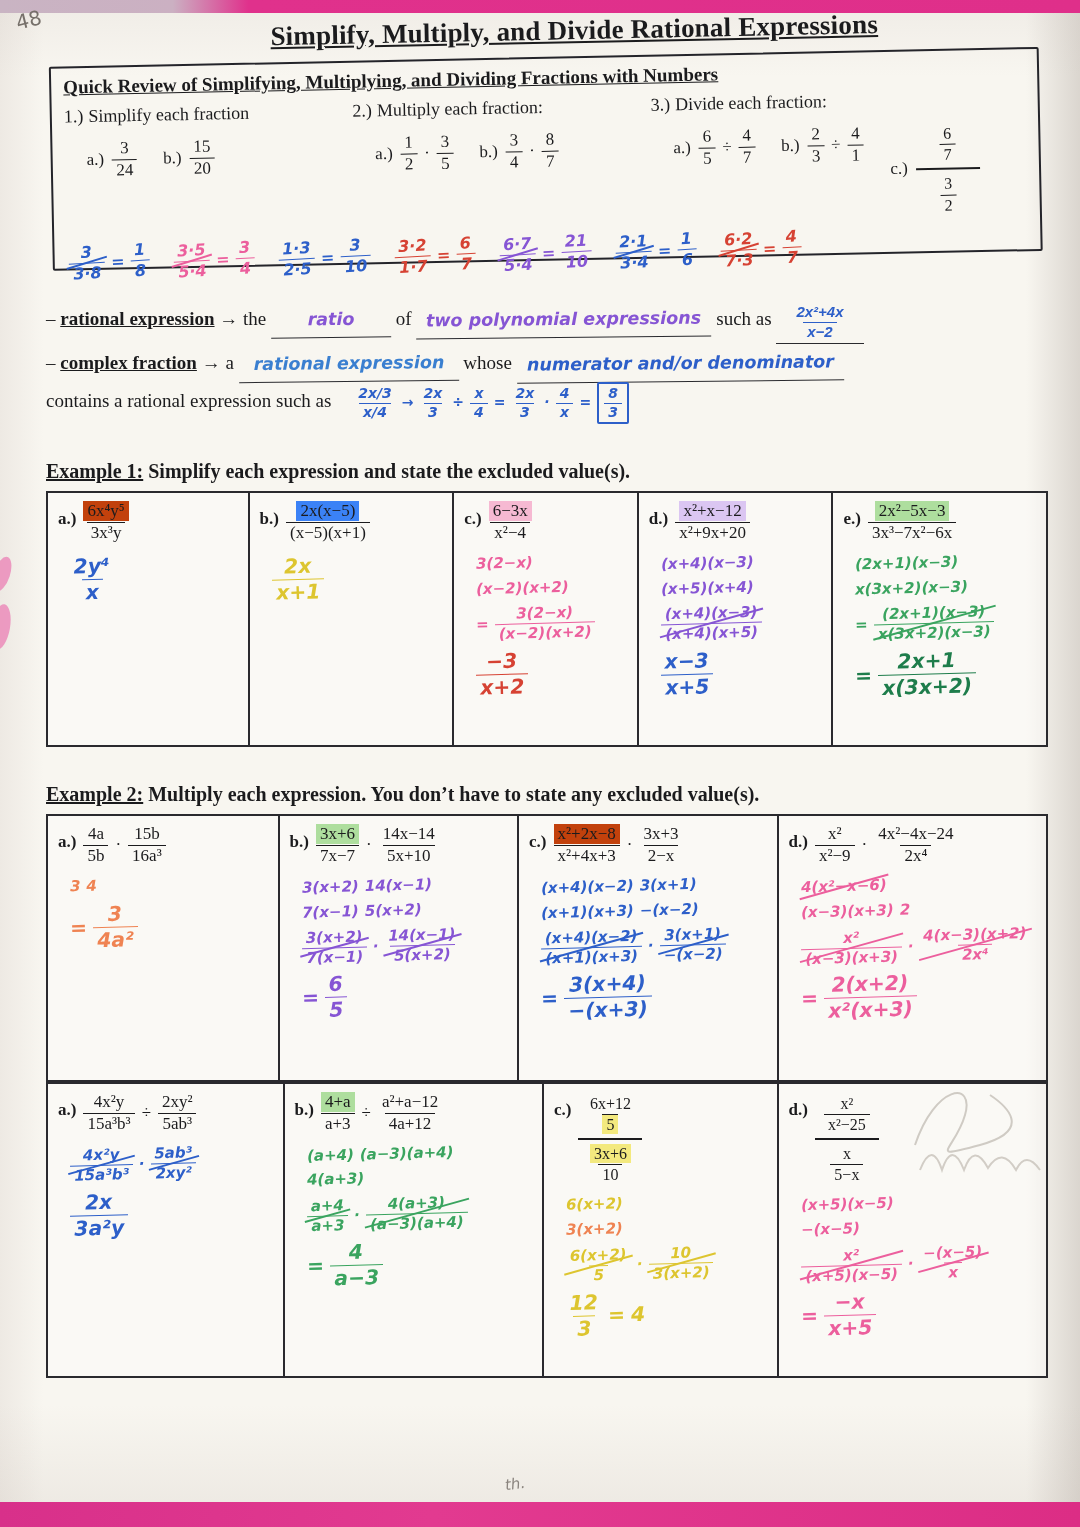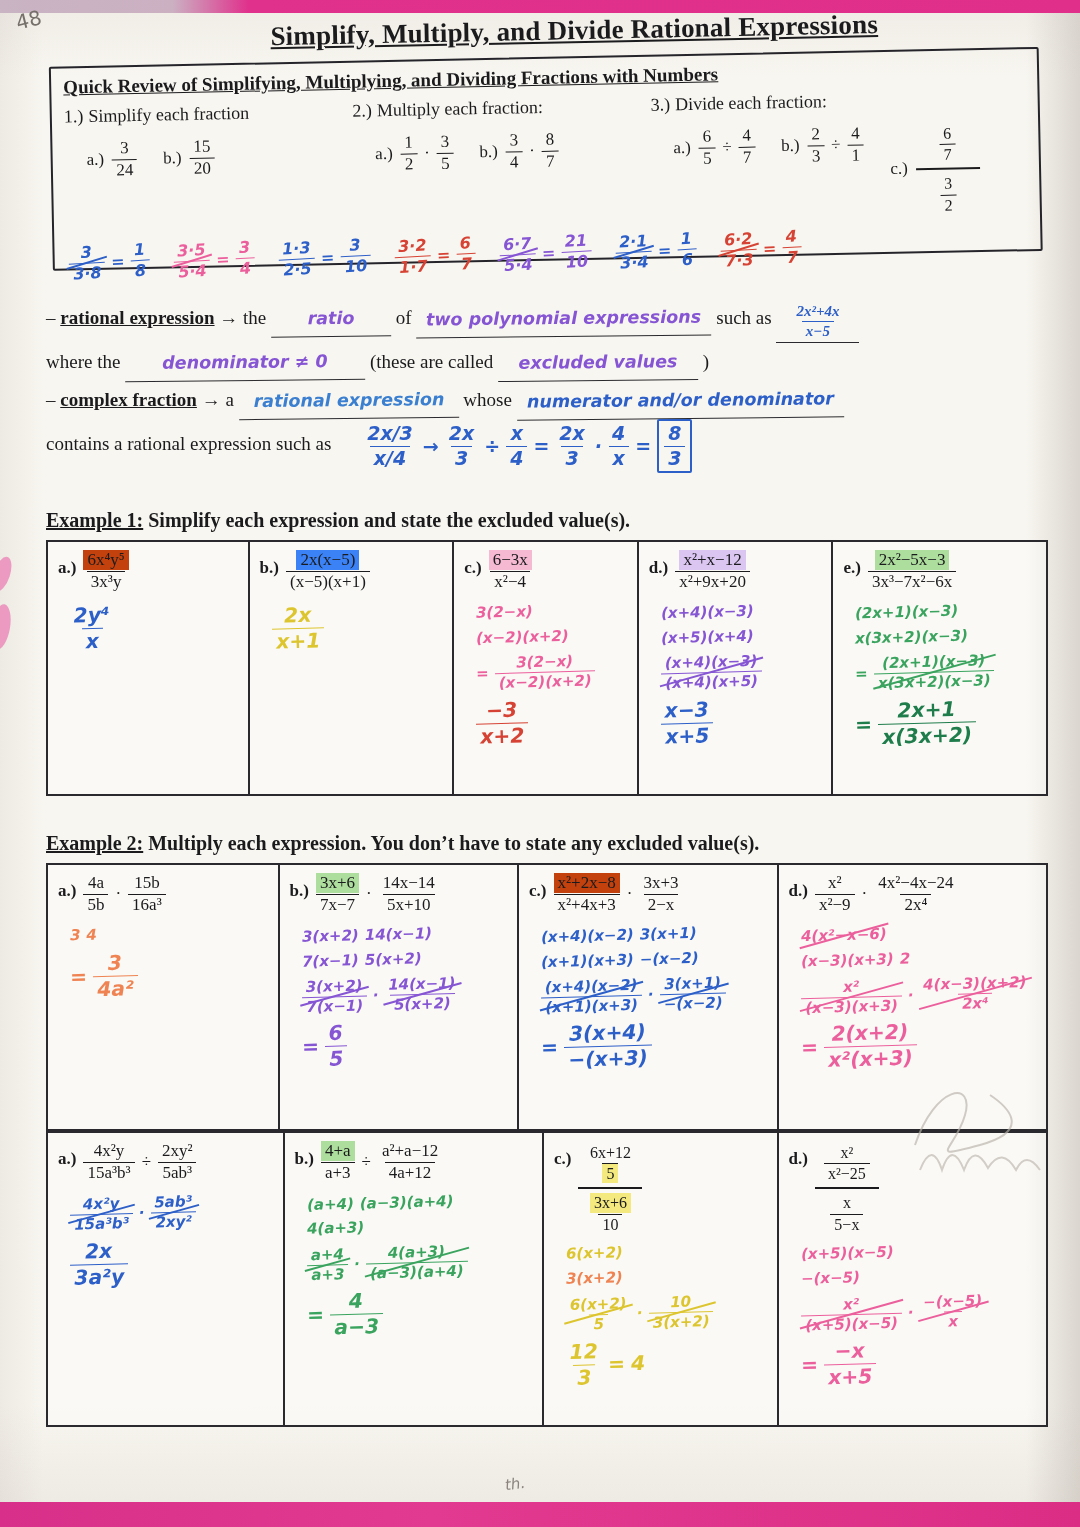--- a/index.html
+++ b/index.html
@@ -34,29 +34,29 @@
   .qr-num{margin-right:5px}
   .qr-parts{display:flex;gap:26px;margin:12px 0 0 22px;align-items:flex-start}
   .qr-part{display:flex;gap:8px;align-items:center;font-size:18px}
   .part-label{font-size:17px}
   .qr-answers{display:flex;gap:24px;align-items:center;margin:10px 0 -14px 2px;font-size:16px}
   .qr-answers .hw-line{transform:rotate(-2deg)}
 
   .hw-line{display:inline-flex;align-items:center;gap:6px;font-family:"DejaVu Sans",sans-serif;
            font-style:italic;font-weight:bold;white-space:nowrap}
   .hw-items{display:inline-flex;align-items:center;gap:6px}
-  .defwork{font-size:19px;margin-left:27px;vertical-align:middle}
+  .defwork{font-size:14px;margin-left:18px;vertical-align:middle}
 
   .defs{margin:26px 6px 0 10px;font-size:19px;line-height:1.95}
   .term{font-weight:bold;text-decoration:underline}
   .blank{display:inline-block;min-width:100px;text-align:center;border-bottom:1.8px solid #2a2a2e;
     padding:0 10px 1px;font-family:"DejaVu Sans",sans-serif;font-style:italic;font-weight:bold;
     font-size:17.5px;transform:rotate(-.6deg)}
   .frac-blank{display:inline-block;border-bottom:1.8px solid #2a2a2e;padding:0 16px 2px;
-    font-family:Liberation Serif, serif;font-style:italic;font-weight:bold;font-size:15px;vertical-align:middle}
+    font-family:Liberation Sans, sans-serif;font-style:italic;font-weight:bold;font-size:15px;vertical-align:middle}
 
   .ex-head{margin:36px 0 8px 10px;font-size:20px;font-weight:bold}
   .ex-label{text-decoration:underline}
   .tbl{display:flex;border:2.5px solid #2a2a2e;margin:0 4px 0 10px;background:rgba(255,255,255,.35)}
   .tbl1{height:252px}.tbl2{height:264px}.tbl3{height:292px}
   .cell{border-left:2.5px solid #2a2a2e;padding:8px 6px 6px 10px;display:flex;flex-direction:column;
         gap:8px;overflow:hidden;box-sizing:border-box}
   .cell:first-child{border-left:none}
   .cell-top{display:flex;gap:7px;align-items:flex-start}
   .cell-label{font-weight:bold;font-size:17px;padding-top:8px}
@@ -461,30 +461,23 @@
         <span>–</span>
         <span class="term">rational expression</span>
         <span>→ the</span>
         <span class="blank c-purplehw">ratio</span>
         <span>of</span>
         <span class="blank c-purplehw">two polynomial expressions</span>
         <span>such as</span>
         <span class="frac-blank c-bluehw">
           <span class="wi-f">
               <span class="wi-n">2x²+4x</span>
-              <span class="wi-d">x−5</span>
+              <span class="wi-d">x−2</span>
             </span>
         </span>
-      </div>
-      <div class="def-line">
-        <span>where the</span>
-        <span class="blank c-purplehw" style="min-width:220px">denominator ≠ 0</span>
-        <span>(these are called</span>
-        <span class="blank c-purplehw" style="min-width:180px">excluded values</span>
-        <span>)</span>
       </div>
       <div class="def-line">
         <span>–</span>
         <span class="term">complex fraction</span>
         <span>→ a</span>
         <span class="blank c-tealhw" style="min-width:200px">rational expression</span>
         <span>whose</span>
         <span class="blank c-bluehw" style="min-width:300px">numerator and/or denominator</span>
       </div>
       <div class="def-line">

